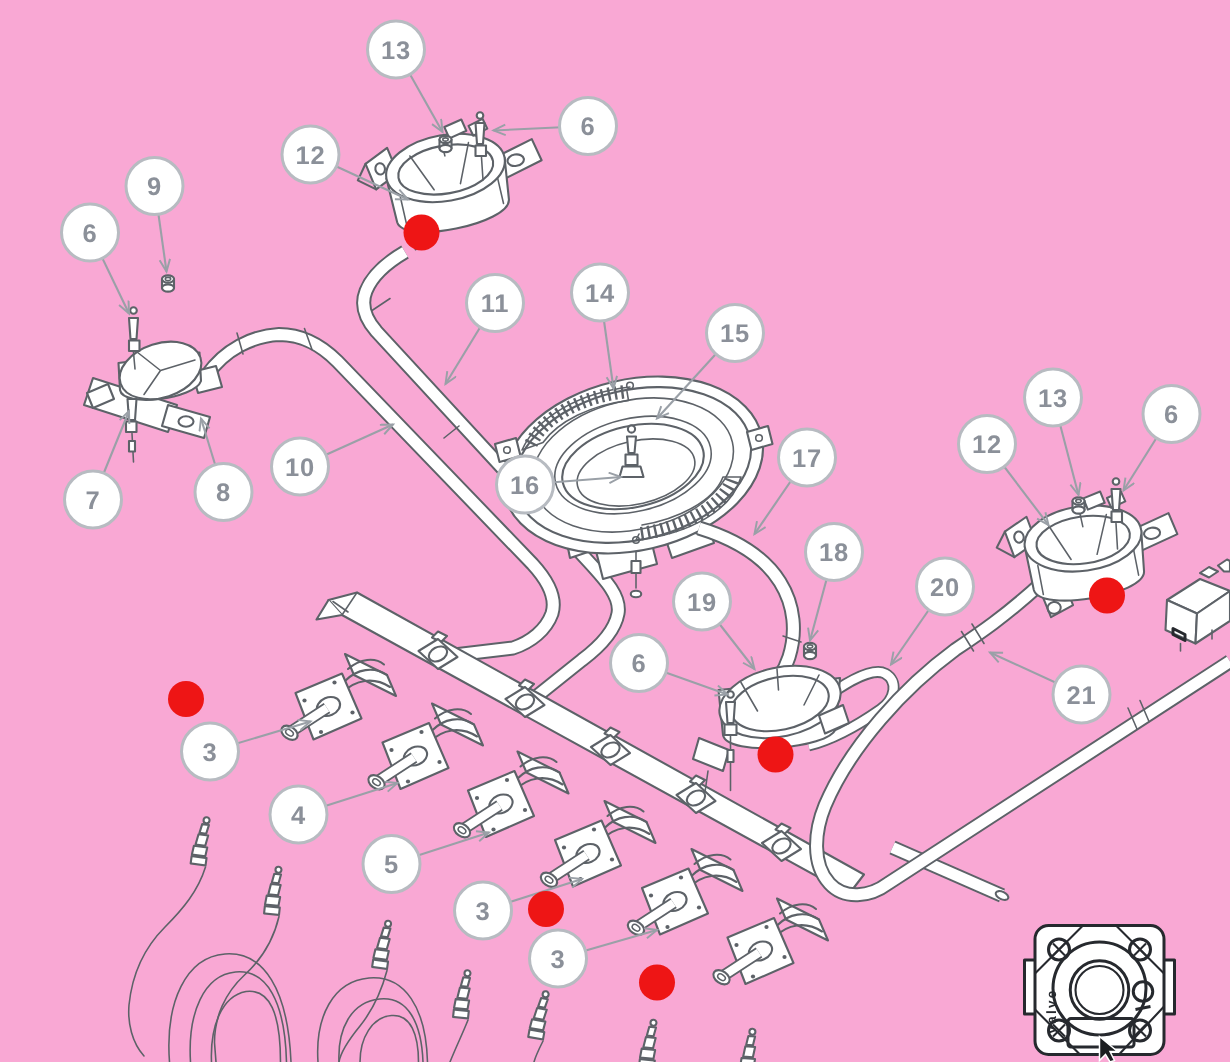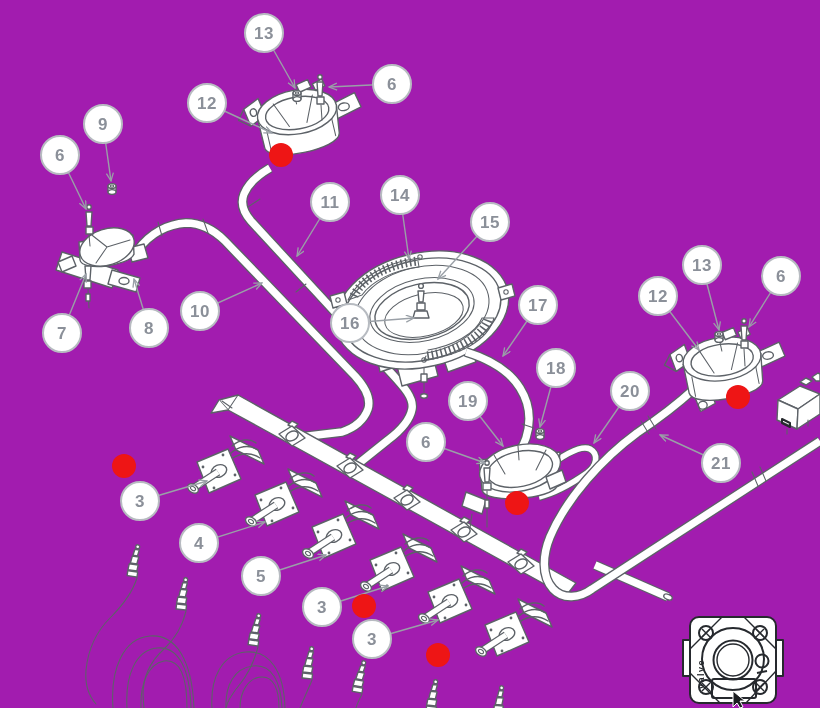--- a/index.html
+++ b/index.html
@@ -1,16 +1,16 @@
 <!DOCTYPE html>
 <html><head>
 <meta charset="utf-8">
 <style>
   html,body{margin:0;padding:0;background:#ffffff;}
-  .stage{position:relative;width:820px;height:708px;background:#a21caf;overflow:hidden;
+  .stage{position:relative;width:820px;height:708px;background:#f9a8d4;overflow:hidden;
          font-family:"Liberation Sans",sans-serif;}
   svg{position:absolute;left:0;top:0;}
   .ln{fill:none;stroke:#5d6268;stroke-width:1.4;stroke-linecap:round;stroke-linejoin:round;}
   .lt{fill:none;stroke:#5d6268;stroke-width:1.05;stroke-linecap:round;stroke-linejoin:round;}
   .lnf{fill:#ffffff;stroke:#5d6268;stroke-width:1.4;stroke-linejoin:round;}
   .t10{fill:none;stroke:#5d6268;stroke-width:10;stroke-linecap:butt;stroke-linejoin:round;}
   .t10i{fill:none;stroke:#ffffff;stroke-width:7.4;stroke-linecap:butt;stroke-linejoin:round;}
   .t8{fill:none;stroke:#5d6268;stroke-width:8;stroke-linecap:butt;stroke-linejoin:round;}
   .t8i{fill:none;stroke:#ffffff;stroke-width:5.6;stroke-linecap:butt;stroke-linejoin:round;}
   .hatch{fill:none;stroke:#5d6268;stroke-width:9;stroke-dasharray:1.6 2.9;}

